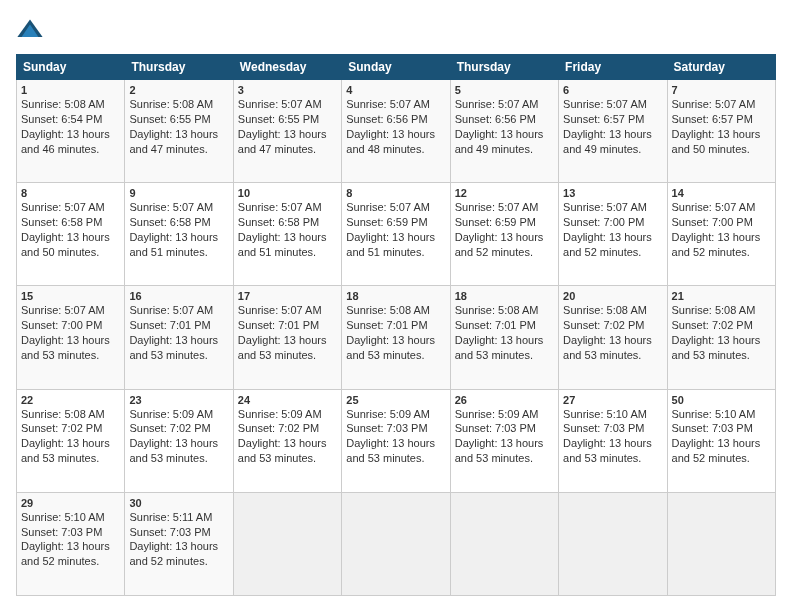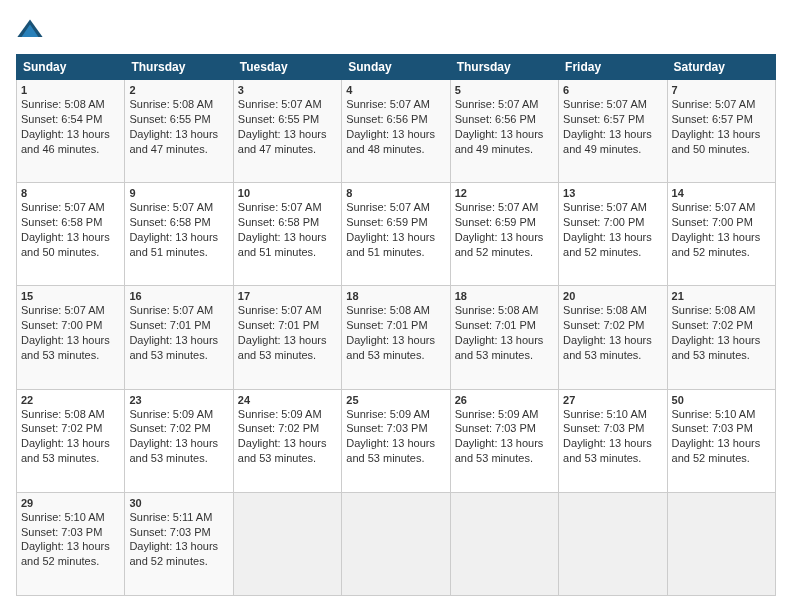--- a/index.html
+++ b/index.html
@@ -123,21 +123,21 @@
       <div class="month-title"></div>
       <div class="location"></div>
     </div>
   </div>
 
   <table class="calendar">
     <thead>
       <tr>
       <th>Sunday</th>
           <th>Thursday</th>
-          <th>Tuesday</th>
+          <th>Wednesday</th>
           <th>Sunday</th>
           <th>Thursday</th>
           <th>Friday</th>
           <th>Saturday</th>
         </tr>
     </thead>
     <tbody id="calendar-body">
     <tr>
           <td>
             <span class="day-num">1</span>

